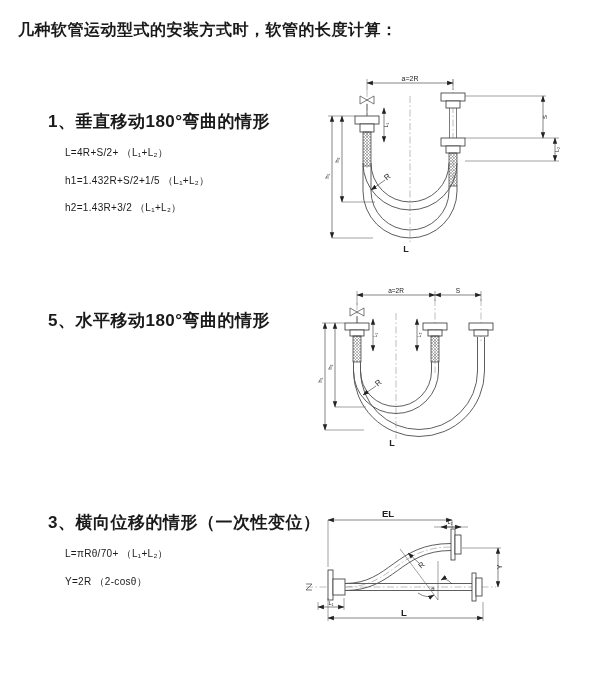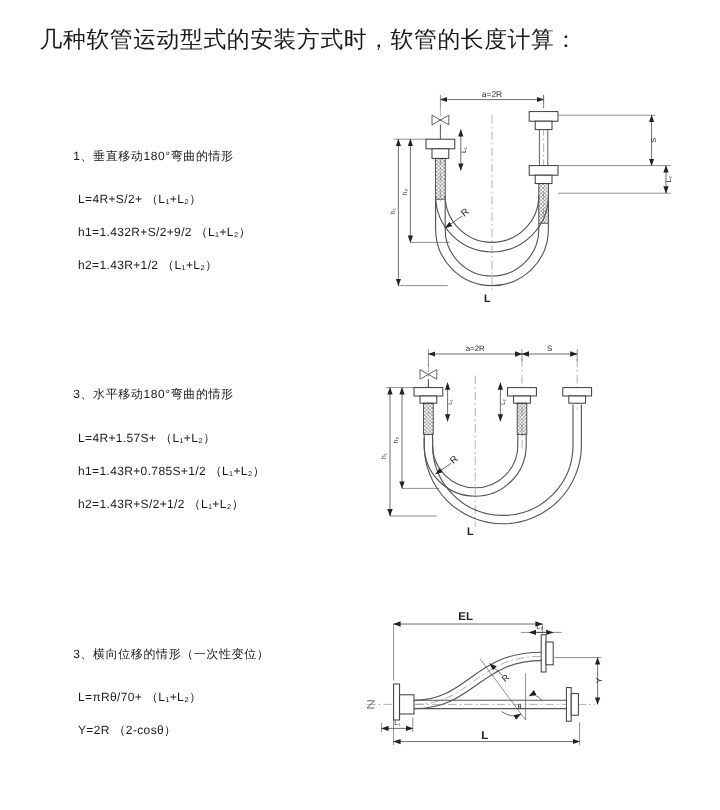--- a/index.html
+++ b/index.html
@@ -2,30 +2,30 @@
 <html><head>
 <meta charset="utf-8">
 <style>
   html,body{margin:0;padding:0;}
   body{
     width:600px;height:675px;position:relative;background:#ffffff;
     font-family:"Liberation Sans","DejaVu Sans",sans-serif;color:#1a1a1a;
     overflow:hidden;
   }
   .page-title{
-    position:absolute;left:33px;top:20px;margin:0;
-    font-size:19px;font-weight:400;letter-spacing:.5px;
+    position:absolute;left:18px;top:20px;margin:0;
+    font-size:16px;font-weight:700;letter-spacing:.5px;
   }
   .section{position:absolute;left:45px;}
-  .section h2{margin:16px;font-size:10px;font-weight:400;letter-spacing:.5px;}
+  .section h2{margin:3px;font-size:17px;font-weight:700;letter-spacing:.5px;}
   .formulas{margin:6px 0 0 20px;}
   .formulas p{margin:0;line-height:27.5px;font-size:10px;font-weight:400;letter-spacing:.3px;white-space:nowrap;}
   #sec1{top:107px;}
   #sec2{top:306px;}
-  #sec3{top:522px;}
+  #sec3{top:508px;}
   .diag{position:absolute;}
   #diag1{left:313px;top:68px;}
   #diag2{left:312px;top:283px;}
   #diag3{left:300px;top:503px;}
   svg text{font-family:"Liberation Sans","DejaVu Sans",sans-serif;fill:#222;}
   .dim{stroke:#333;stroke-width:.6;fill:none;}
   .ext{stroke:#555;stroke-width:.55;fill:none;}
   .hose{stroke:#555;stroke-width:.95;fill:none;}
   .thin{stroke:#444;stroke-width:.7;fill:none;}
   .cl{stroke:#888;stroke-width:.55;fill:none;stroke-dasharray:7 2.5 1.5 2.5;}
@@ -34,22 +34,22 @@
 </style>
 </head>
 <body>
 
 <h1 class="page-title">几种软管运动型式的安装方式时，软管的长度计算：</h1>
 
 <div class="section" id="sec1">
   <h2>1、垂直移动180°弯曲的情形</h2>
   <div class="formulas">
     <p>L=4R+S/2+ （L₁+L₂）</p>
-    <p>h1=1.432R+S/2+9/2 （L₁+L₂）</p>
-    <p>h2=1.43R+1/2 （L₁+L₂）</p>
+    <p>h1=1.432R+S/2+1/5 （L₁+L₂）</p>
+    <p>h2=1.43R+3/2 （L₁+L₂）</p>
   </div>
 </div>
 
 <svg id="diag1" class="diag" width="255" height="187" viewBox="0 0 255 187">
   <defs>
     <marker id="ah" viewBox="0 0 10 10" refX="9" refY="5" markerWidth="6.5" markerHeight="6.5" orient="auto-start-reverse" markerUnits="userSpaceOnUse">
       <path d="M0,1.6 L9.6,5 L0,8.4 z" fill="#222"></path>
     </marker>
     <pattern id="hatch" width="3" height="3" patternUnits="userSpaceOnUse">
       <path d="M0,3 L3,0 M0,0 L3,3" stroke="#666" stroke-width="0.45"></path>
@@ -124,26 +124,21 @@
 
   <g>
     <line class="dim" x1="72" y1="112" x2="58" y2="122" marker-end="url(#ah)"></line>
     <text x="76" y="111" font-size="8" text-anchor="middle" transform="rotate(-40 76 111)">R</text>
   </g>
 
   <text x="93" y="184" font-size="9" font-weight="bold" text-anchor="middle">L</text>
 </svg>
 
 <div class="section" id="sec2">
-  <h2>3、水平移动180°弯曲的情形</h2>
-  <div class="formulas">
-    <p>L=4R+1.57S+ （L₁+L₂）</p>
-    <p>h1=1.43R+0.785S+1/2 （L₁+L₂）</p>
-    <p>h2=1.43R+S/2+1/2 （L₁+L₂）</p>
-  </div>
+  <h2>5、水平移动180°弯曲的情形</h2>
 </div>
 
 <svg id="diag2" class="diag" width="272" height="170" viewBox="0 0 272 170">
 
   <g>
     <path class="cl" d="M45,20 V62"></path>
     <path class="cl" d="M123,16 V90"></path>
     <path class="cl" d="M169,16 V58"></path>
     <path class="cl" d="M84,30 V156"></path>
   </g>

